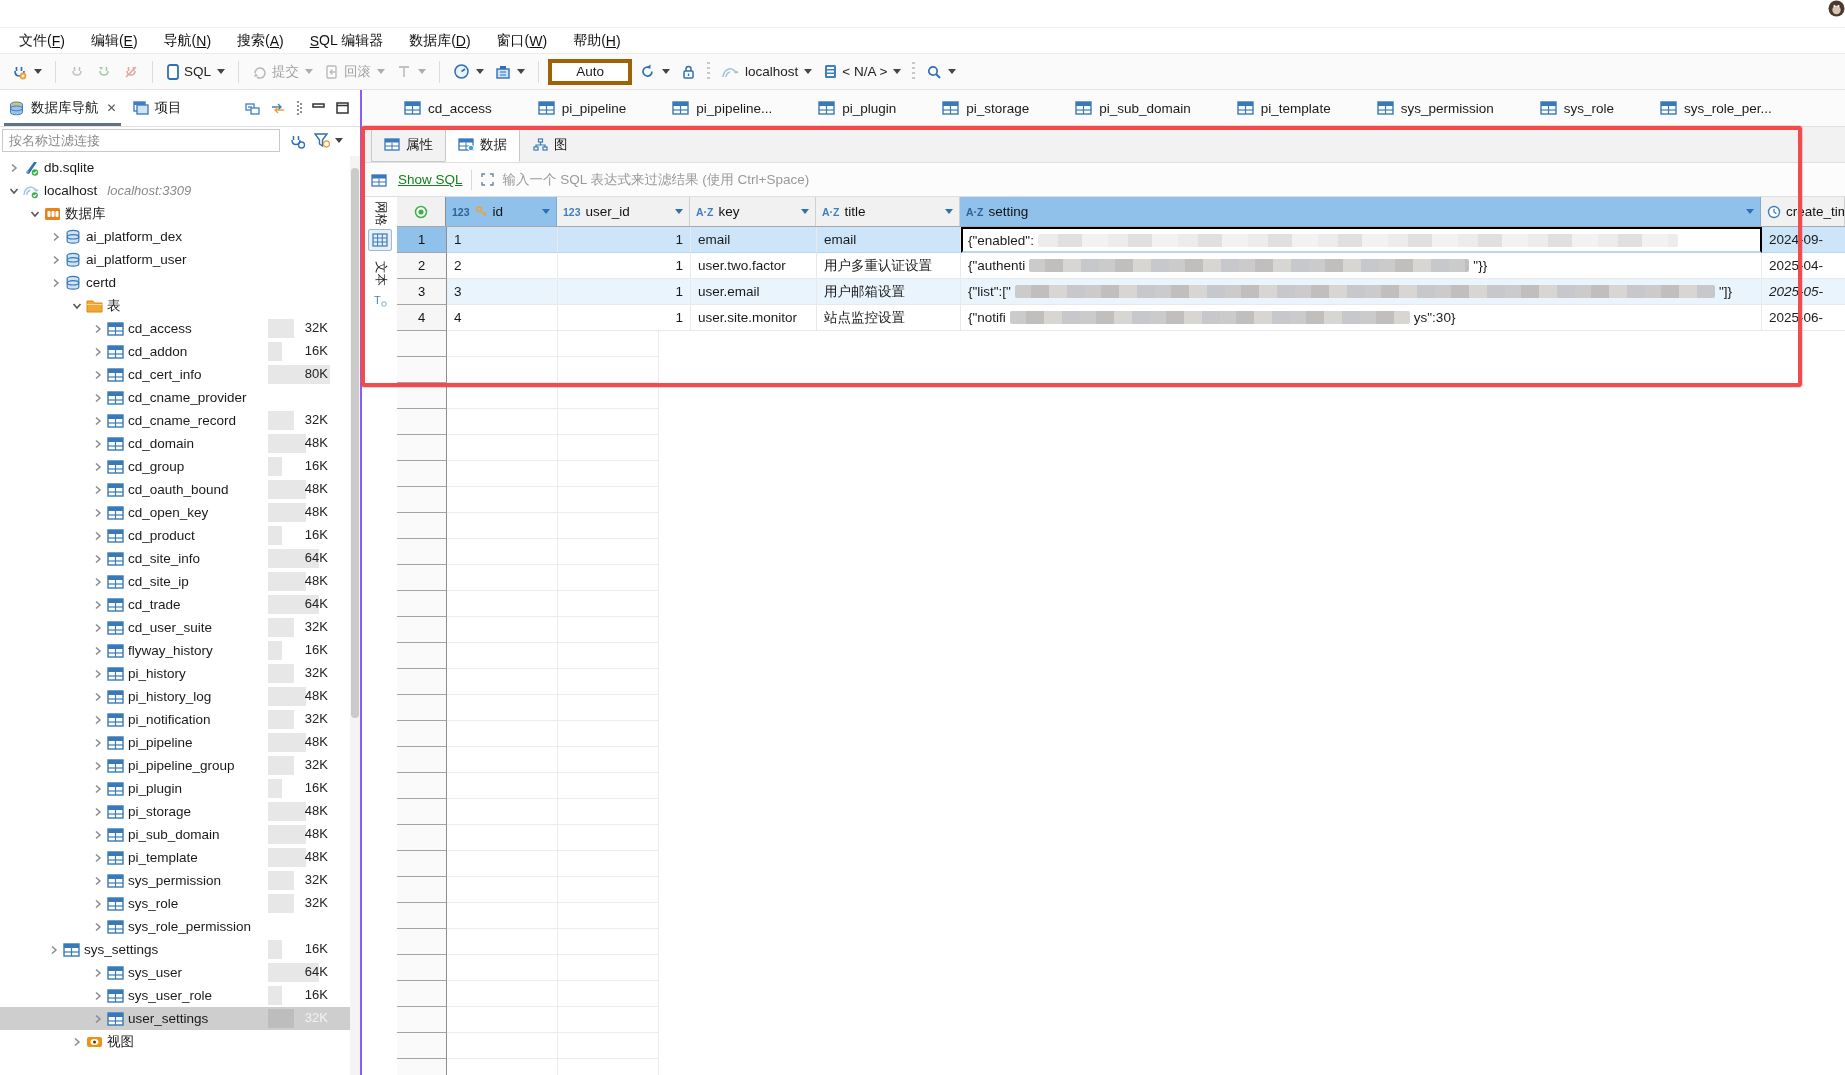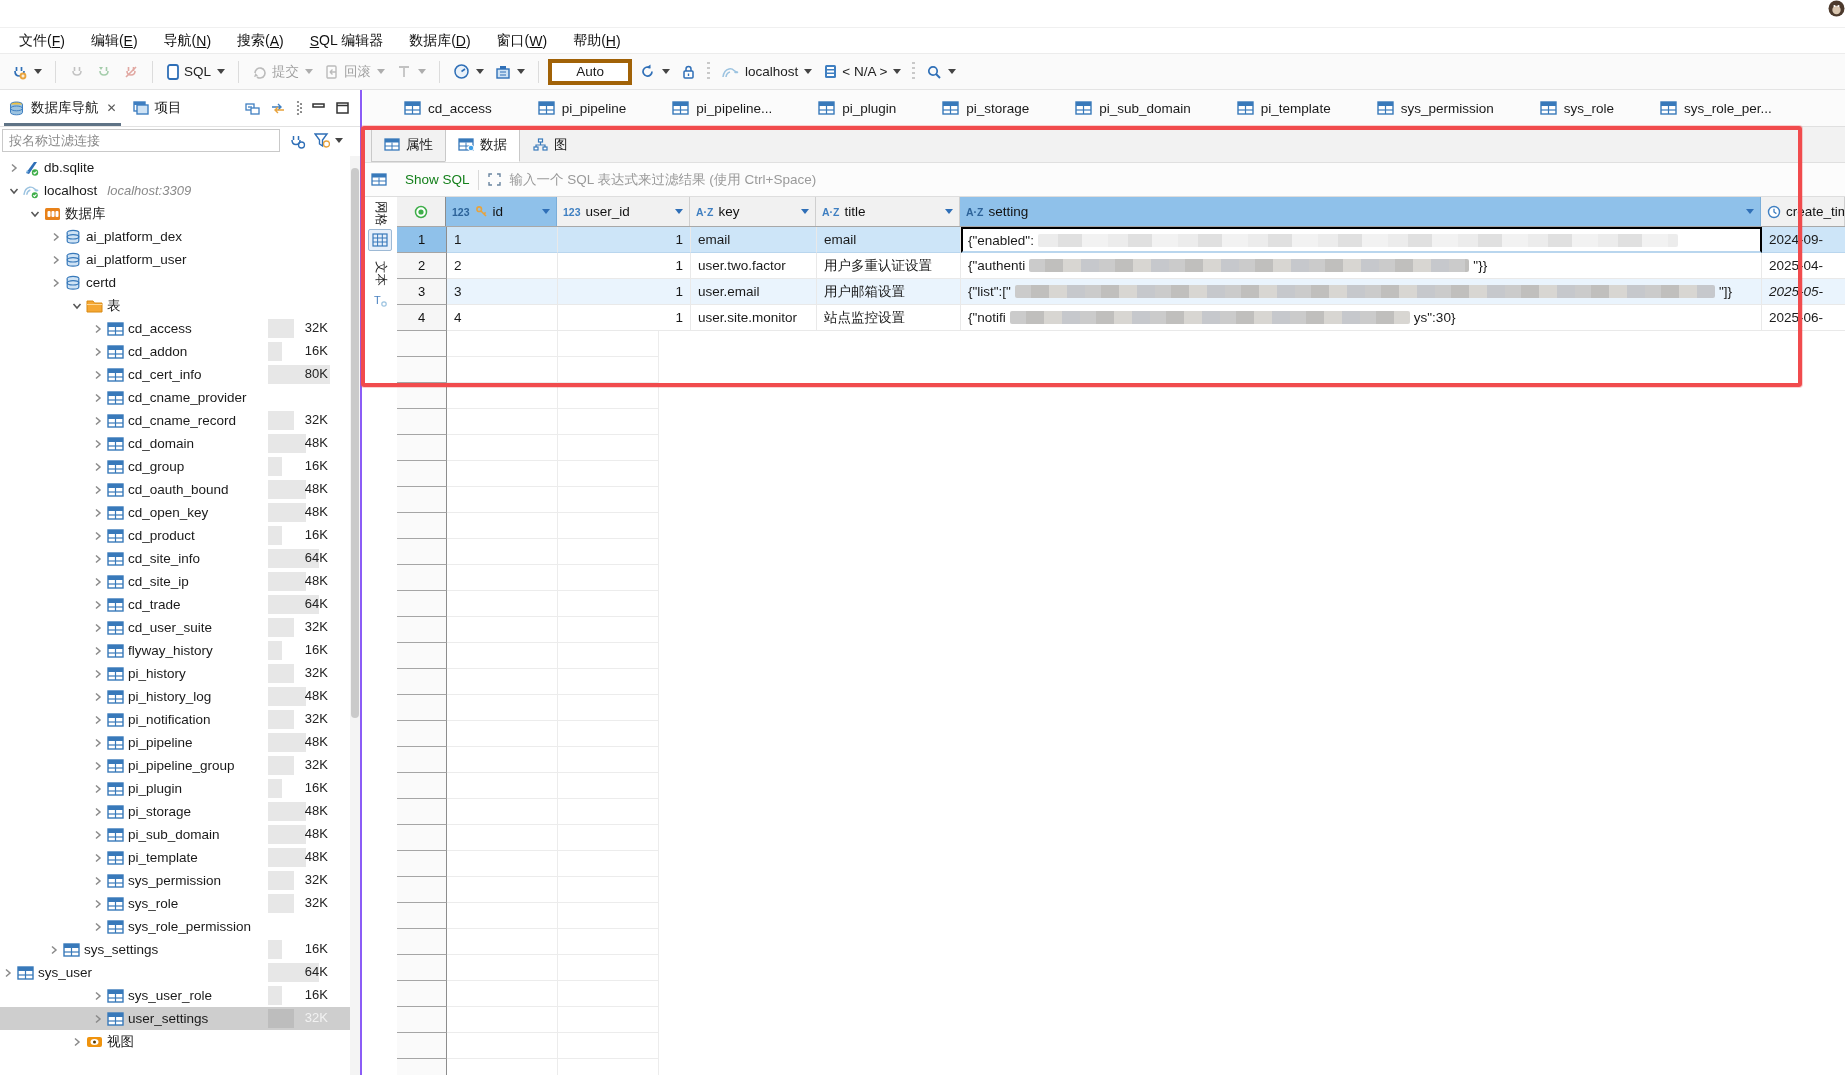--- a/index.html
+++ b/index.html
@@ -59,21 +59,21 @@
   .editor { left:363px; top:90px; width:1482px; height:985px; background:#fff; }
   .etabs { position:absolute; left:0; top:0; width:100%; height:37px; background:#fbfbfb; border-bottom:1px solid #e0e0e0; display:flex; align-items:center; padding-left:18px; }
   .etab { display:flex; align-items:center; gap:7px; padding:0 23px; height:100%; font-size:13.5px; color:#1a1a1a; }
 
   .rtabs { position:absolute; left:0; top:37px; width:100%; height:36px; background:#f2f2f2; display:flex; align-items:stretch; padding-left:8px; border-bottom:1px solid #e0e0e0; }
   .rtab { display:flex; align-items:center; gap:6px; padding:0 12px; font-size:13.5px; border:1px solid transparent; }
   .rtab.first { border:1px solid #c9c9c9; border-right:none; background:#f2f2f2; }
   .rtab.active { background:#ffffff; border:1px solid #c9c9c9; border-bottom-color:#fff; }
 
   .filterbar { position:absolute; left:0; top:73px; width:100%; height:34px; background:#fcfcfc; border-bottom:1px solid #dedede; display:flex; align-items:center; padding-left:8px; gap:8px; }
-  .showsql { color:#15801c; font-size:13.5px; display:flex; align-items:center; gap:18px; }
+  .showsql { color:#15801c; font-size:13.5px; display:flex; align-items:flex-end; gap:11px;text-decoration:underline; }
   .fdiv { width:1px; height:20px; background:#d9d9d9; }
   .fplaceholder { color:#9a9a9a; font-size:13.5px; }
 
   
   .gridwrap { position:absolute; left:0; top:107px; right:0; bottom:0; overflow:hidden; }
   .strip { position:absolute; left:0; top:0; width:34px; bottom:0; background:#fff; display:flex; flex-direction:column; align-items:center; padding-top:4px; gap:10px; }
   .vtab { display:flex; flex-direction:column; align-items:center; gap:3px; }
   .vtab .vlabel { writing-mode:vertical-rl; text-orientation:sideways; font-size:12.5px; color:#222; }
   .vtab .vicon { width:24px; height:22px; display:flex; align-items:center; justify-content:center; }
   .vtab.selected .vicon { border:1px solid #9db9d5; background:#e7f0fa; border-radius:2px; }
@@ -1009,21 +1009,21 @@
             <line x1="8.5" y1="5" x2="8.5" y2="13" stroke="#3879ba" stroke-width="1.2"></line>
             <line x1="1" y1="9" x2="16" y2="9" stroke="#3879ba" stroke-width="1.2"></line>
           </svg>
         </span>
         <span class="tree-label">sys_settings</span>
         <span class="tsize">
           <span class="fill" style="width:22%"></span>
           <span class="txt">16K</span>
         </span>
       </div>
-      <div class="tree-row" style="">
+      <div class="tree-row" style="padding-left: 90px;">
         <span class="arrow">
           <svg width="10" height="10" viewBox="0 0 10 10">
             <path d="M3 1.5 L7 5 L3 8.5" fill="none" stroke="#8a8a8a" stroke-width="1.5"></path>
           </svg>
         </span>
         <span class="ticon">
           <svg width="17" height="14" viewBox="0 0 17 14">
             <rect x="1" y="1" width="15" height="12" fill="#fff" stroke="#3879ba" stroke-width="1.4"></rect>
             <rect x="1" y="1" width="15" height="4" fill="#3879ba"></rect>
             <line x1="8.5" y1="5" x2="8.5" y2="13" stroke="#3879ba" stroke-width="1.2"></line>

